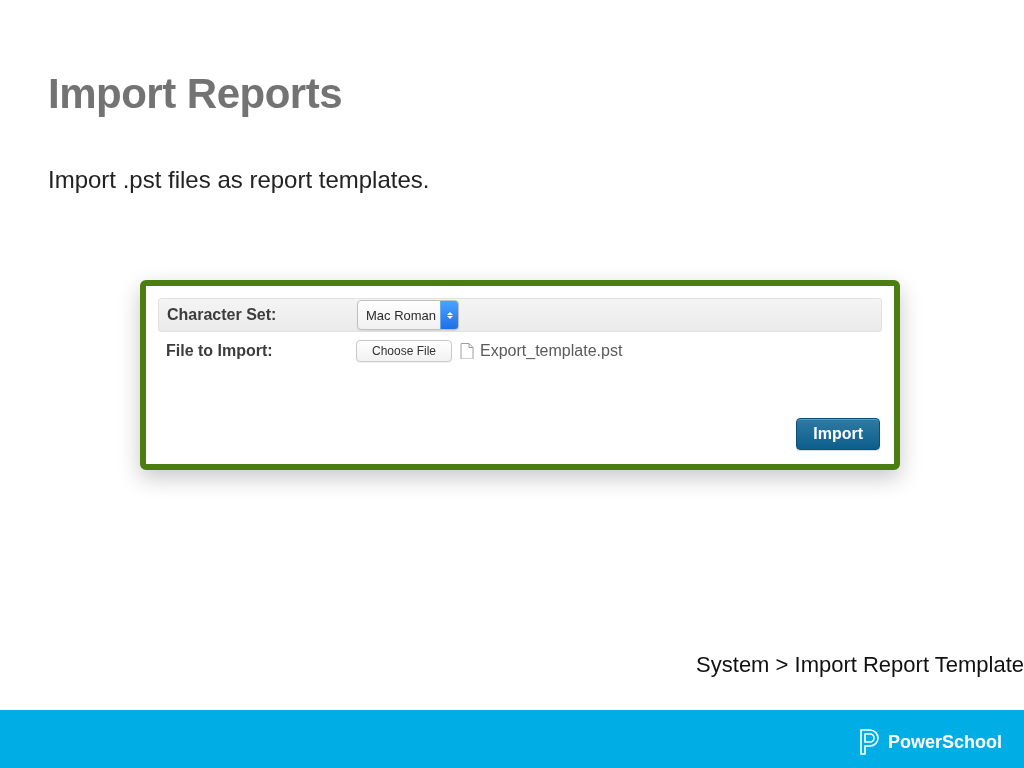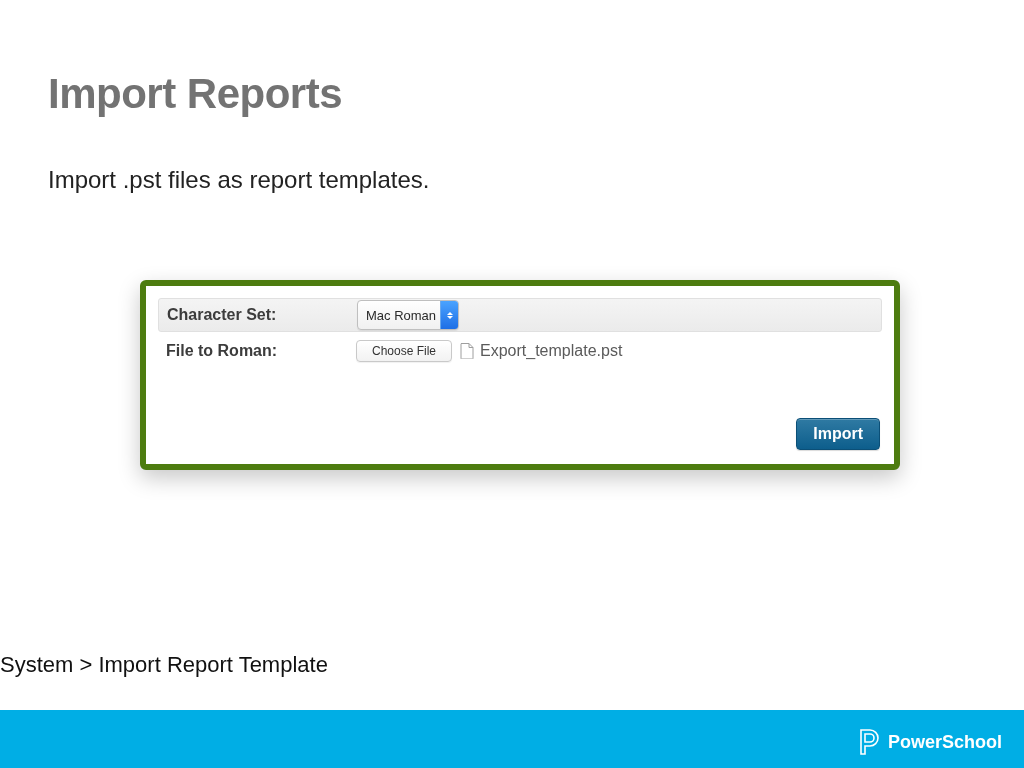--- a/index.html
+++ b/index.html
@@ -58,21 +58,21 @@
 
     .import-btn {
       position: absolute; right: 14px; bottom: 14px;
       padding: 6px 16px; font-size: 16px; color: #fff;
       background: linear-gradient(#2f7aa3, #0d5e8c);
       border: 1px solid #0b4f77; border-radius: 4px;
       box-shadow: inset 0 1px 0 rgba(255,255,255,0.25), 0 1px 1px rgba(0,0,0,0.15);
       font-weight: bold;
     }
 
-    .breadcrumb { position: absolute; left: 0; right: 0; top: 652px; text-align: left; font-size: 22px; color: #111; }
+    .breadcrumb { position: absolute; left: 0; right: 0; top: 652px; text-align: right; font-size: 22px; color: #111; }
 
     .footer { position: absolute; left: 0; bottom: 0; width: 100%; height: 58px; background: #00aee5; }
     .brand { position: absolute; right: 22px; bottom: 12px; display: flex; align-items: center; gap: 8px; color: #fff; font-weight: 600; font-size: 18px; margin-top: 48px; }
     .brand svg { display: block; }
   </style>
 </head>
 <body>
 
 <div class="slide">
   <h1 class="title">Import Reports</h1>
@@ -80,21 +80,21 @@
 
   <div class="panel">
     <div class="row1">
       <span class="lbl">Character Set:</span>
       <span class="select">
         <span>Mac Roman</span>
         <span class="caret"></span>
       </span>
     </div>
     <div class="row2">
-      <span class="lbl">File to Roman:</span>
+      <span class="lbl">File to Import:</span>
       <span class="file-btn">Choose File</span>
       <span class="file-icon">
         <svg width="14" height="16" viewBox="0 0 14 16">
           <path d="M1 0.5 h8 l4 4 v11 a0.5 0.5 0 0 1 -0.5 0.5 h-11 a0.5 0.5 0 0 1 -0.5 -0.5 v-14.5 a0.5 0.5 0 0 1 0.5 -0.5 z" fill="#fff" stroke="#9e9e9e" stroke-width="1"></path>
           <path d="M9 0.5 v4 h4" fill="none" stroke="#9e9e9e" stroke-width="1"></path>
         </svg>
       </span>
       <span class="file-name">Export_template.pst</span>
     </div>
     <button class="import-btn">Import</button>

